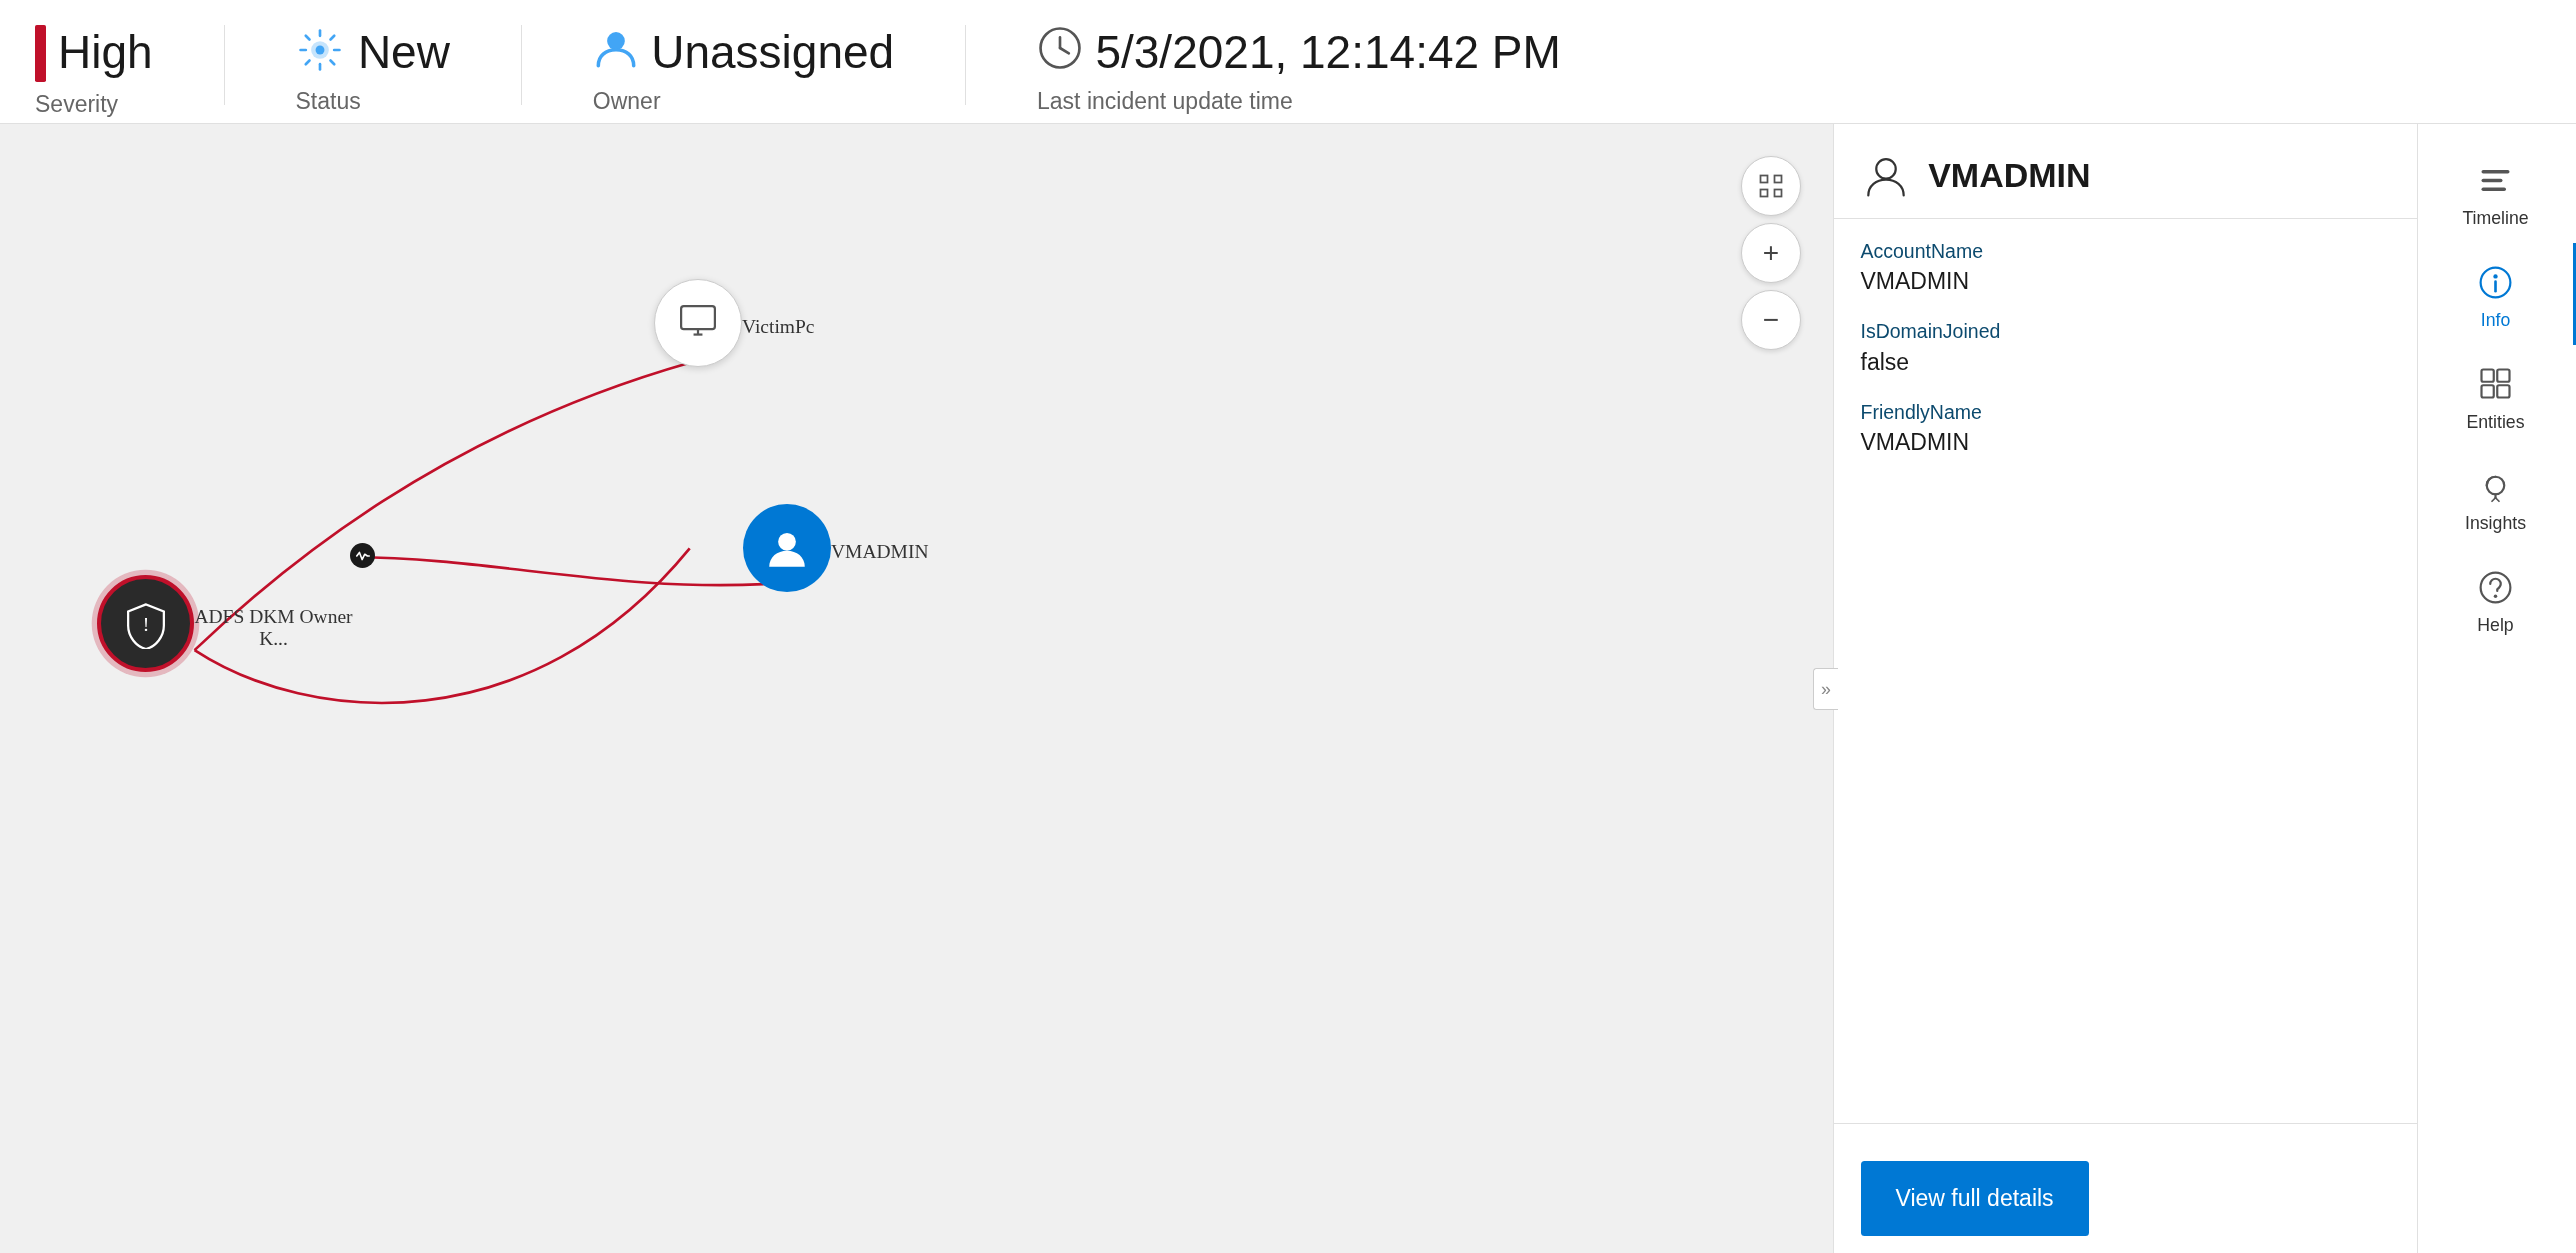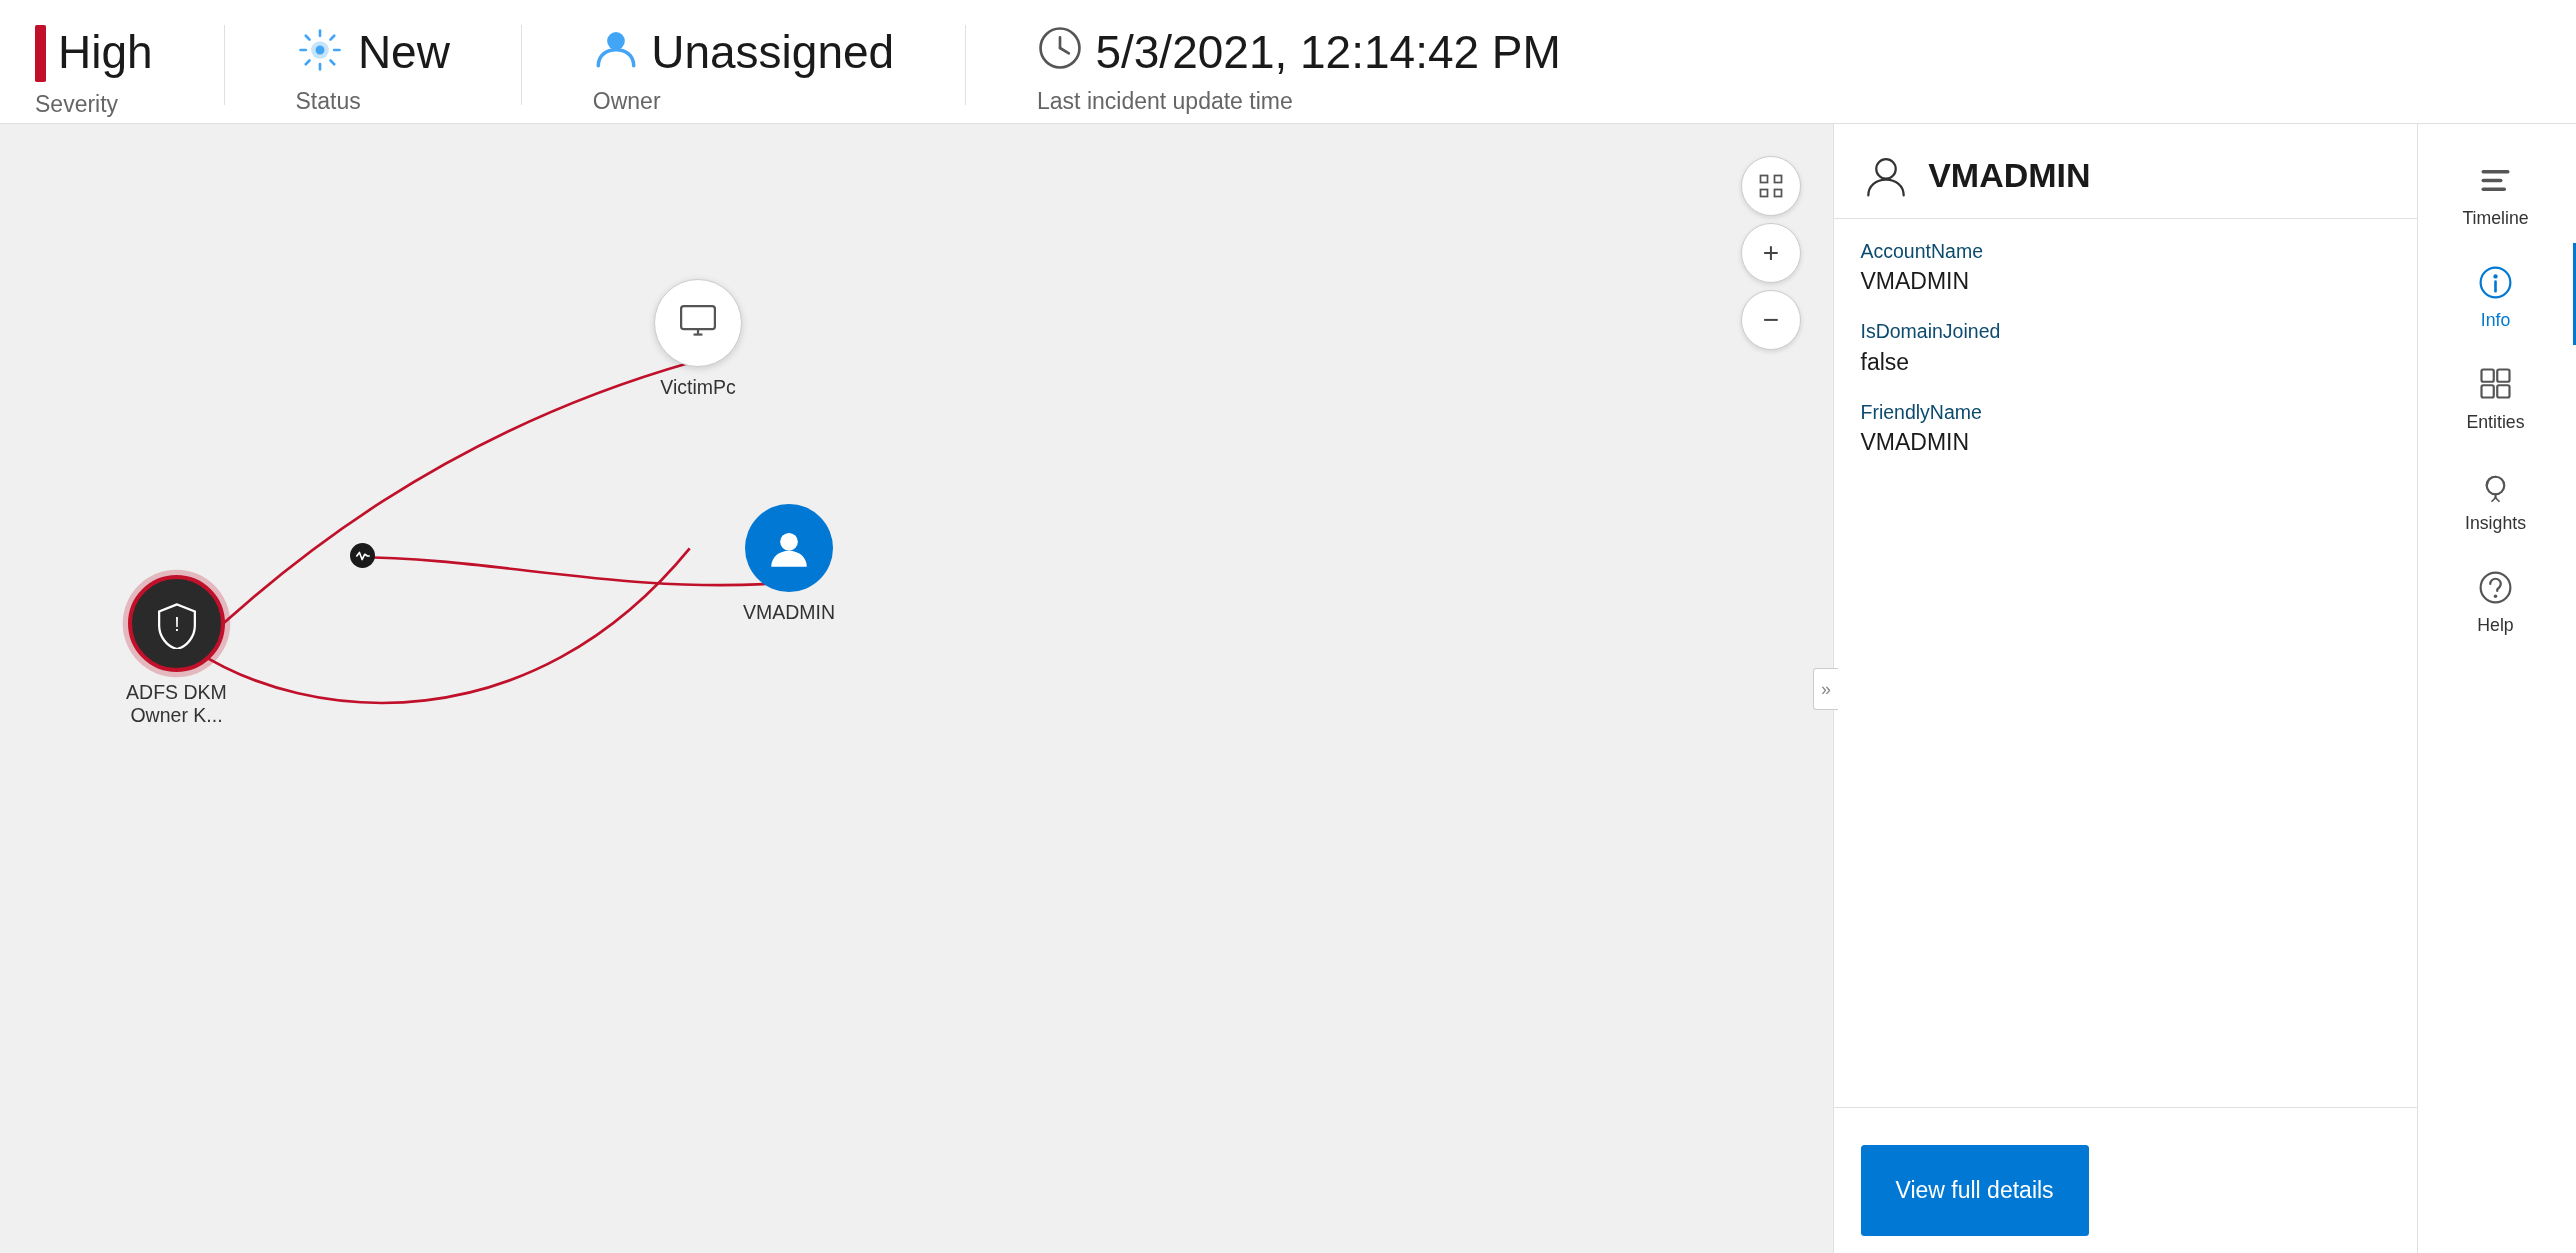--- a/index.html
+++ b/index.html
@@ -102,23 +102,24 @@
       cursor: pointer;
       font-size: 25px;
       color: #444;
       box-shadow: 0 1.8px 5.3px rgba(0,0,0,0.12);
     }
 
     
     .node {
       position: absolute;
       display: flex;
-      flex-direction: column;
+      flex-direction: row;
       align-items: center;
       cursor: pointer;
+      font-family: Liberation Serif, serif;
     }
     .node-circle {
       border-radius: 50%;
       display: flex;
       align-items: center;
       justify-content: center;
     }
     .node-label {
       margin-top: 8.8px;
       font-size: 19.5px;
@@ -223,21 +224,21 @@
 
     .panel-footer {
       padding: 17.7px 26.5px;
       border-top: 0.9px solid #e0e0e0;
     }
     .view-details-btn {
       background: #0078d4;
       color: #ffffff;
       border: none;
       border-radius: 3.5px;
-      padding: 32px 35px;
+      padding: 24px 35px;
       font-size: 23px;
       cursor: pointer;
       font-family: inherit;
       margin-top: 20px;
     }
 
     
     .side-nav {
       width: 159px;
       background: #ffffff;

